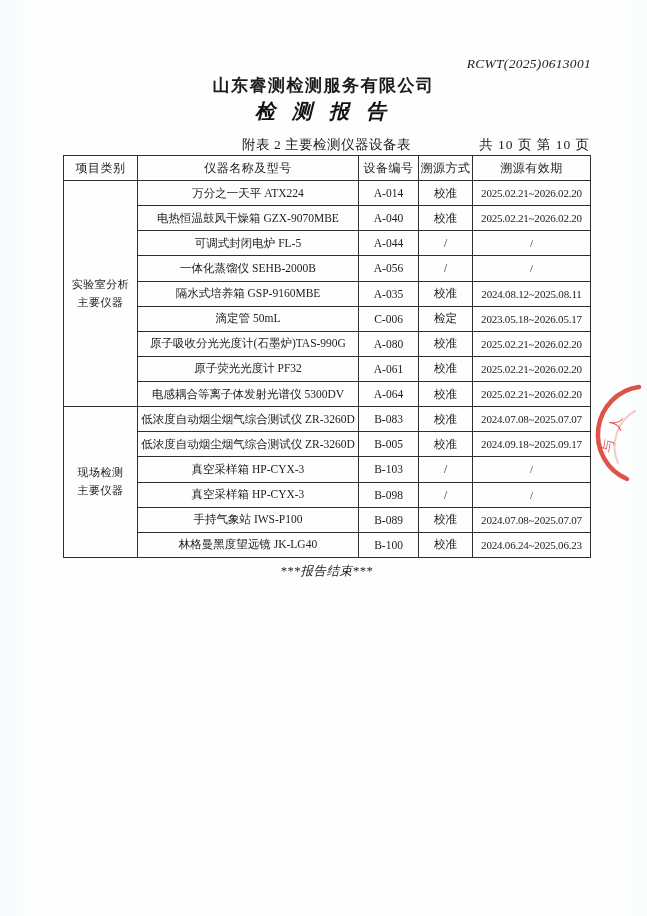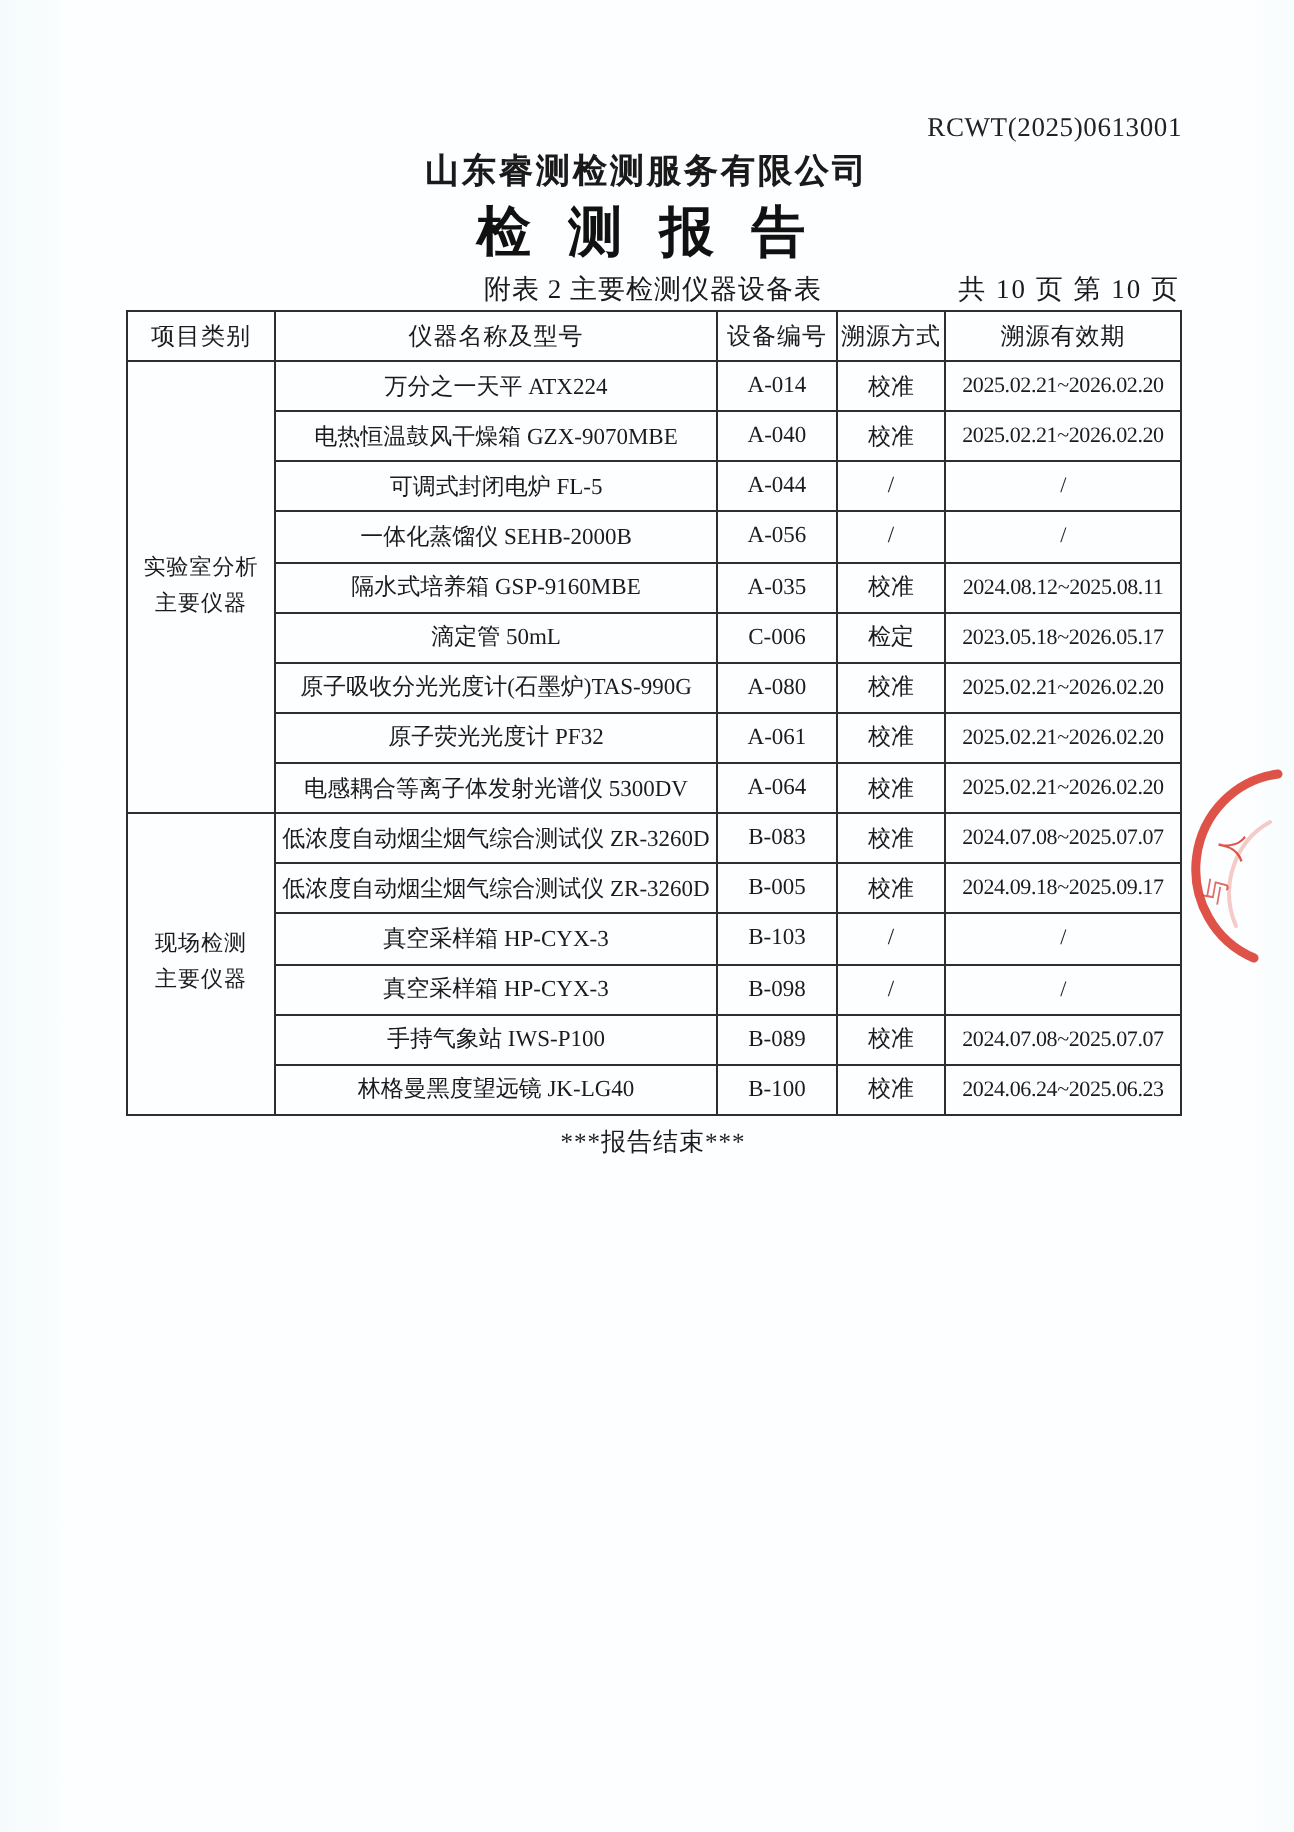--- a/index.html
+++ b/index.html
@@ -16,40 +16,42 @@
     width: 647px; height: 916px;
     background: linear-gradient(90deg, #f4fafb 0%, #fcfeff 5%, #fcfeff 97%, #f7fcfd 100%);
     overflow: hidden;
   }
   .doc-number {
     position: absolute;
     top: 56px; right: 56px;
     font-size: 13.5px;
     letter-spacing: 0.3px;
     color: #222;
+    font-style: italic;
   }
   .company-name {
     position: absolute;
     top: 74px; left: 0;
     width: 100%;
     text-align: center;
     font-size: 17px;
     font-weight: bold;
     letter-spacing: 1.5px;
     color: #1a1a1a;
   }
   .report-title {
     position: absolute;
     top: 98px; left: 0;
     width: 100%;
     text-align: center;
-    font-size: 27px;
+    font-size: 20px;
     font-weight: bold;
     letter-spacing: 6px;
     color: #111;
+    font-style: italic;
   }
   .caption-row {
     position: absolute;
     top: 136px; left: 63px;
     width: 527px; height: 18px;
     font-size: 13.5px;
   }
   .table-caption {
     position: absolute;
     left: 0; width: 100%;
@@ -92,20 +94,21 @@
   td.devid { font-size: 11.5px; }
   td.method { font-size: 11.5px; }
   td.validity { font-size: 11px; letter-spacing: -0.2px; }
   .end-marker {
     position: absolute;
     top: 563px; left: 63px;
     width: 527px;
     text-align: center;
     font-size: 12.5px;
     letter-spacing: 0.5px;
+    font-style: italic;
   }
   .seal {
     position: absolute;
     left: 592px; top: 383px;
     width: 52px; height: 100px;
     pointer-events: none;
   }
 </style>
 </head>
 <body>

